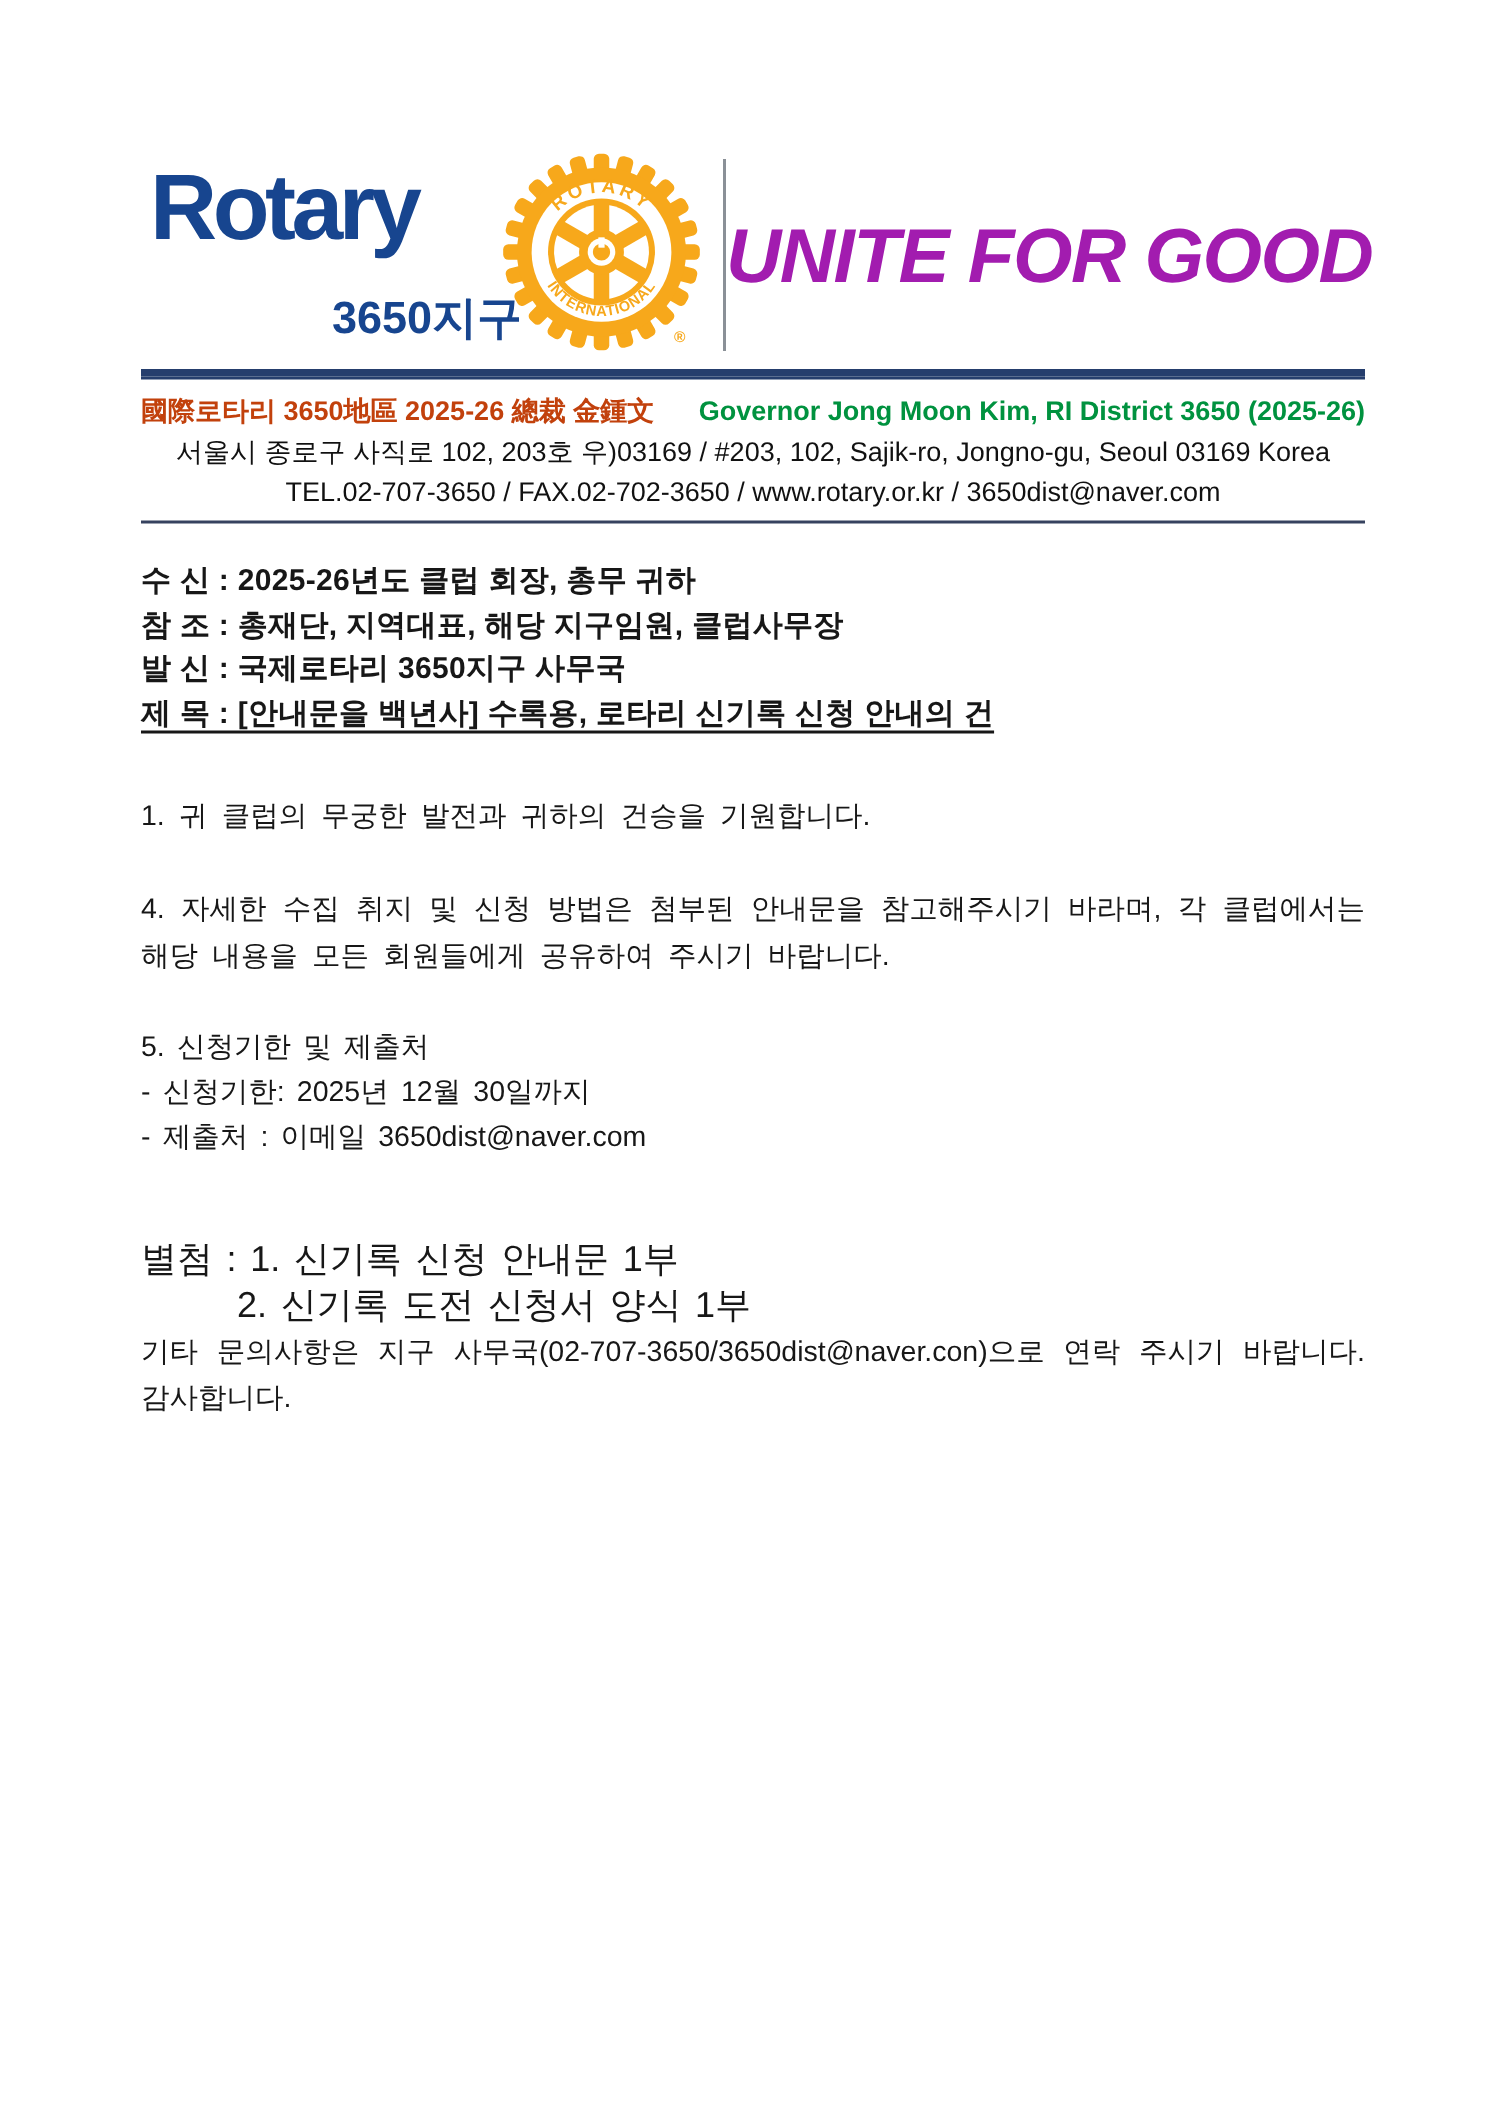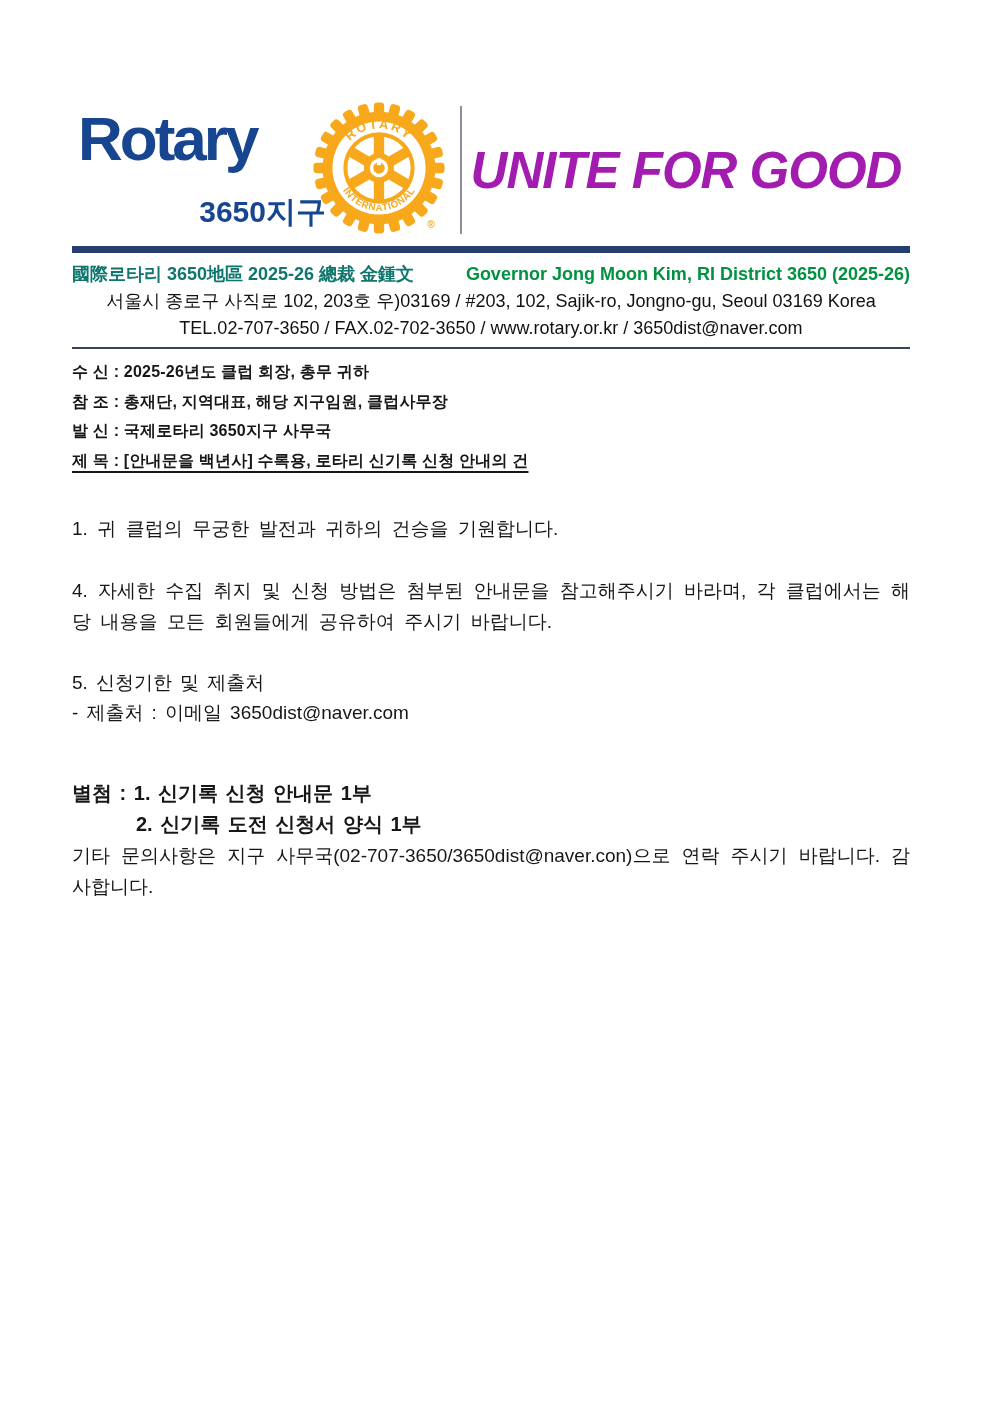--- a/index.html
+++ b/index.html
@@ -2,21 +2,21 @@
 <html><head>
 <meta charset="utf-8">
 <style>
   * { box-sizing: border-box; }
   html, body { margin: 0; padding: 0; background: #ffffff; }
   .page {
     position: relative;
     width: 992px;
     height: 1403px;
     background: #ffffff;
-    padding: 100px 82px 0 72px;
+    padding: 100px 82px 0 94px;
     overflow: hidden;
     font-family: "Liberation Sans", "DejaVu Sans", sans-serif;
     color: #171717;
   }
 
   
   .letterhead { display: flex; align-items: center; height: 140px; }
   .brand { width: 222px; flex: none; }
   .wordmark {
     font-size: 62px; font-weight: bold; color: #17458f;
@@ -38,42 +38,42 @@
   
   .rule-double { margin-top: 6px; height: 2px; border-top: 5px solid #253e6d; border-bottom: 2px solid #253e6d; }
   .rule-thin { margin-top: 5px; border-top: 2px solid #36425f; }
 
   
   .contact { margin-top: 8px; }
   .contact-line1 {
     display: flex; justify-content: space-between; align-items: baseline;
     font-weight: bold; font-size: 18px; line-height: 27px; white-space: nowrap;
   }
-  .contact-line1 .ko { color: #0f766e; }
+  .contact-line1 .ko { color: #c2410c; }
   .contact-line1 .en { color: #00923f; }
   .contact-line2, .contact-line3 {
     text-align: center; font-size: 18px; line-height: 27px; color: #111111;
   }
 
   
   .date { margin-top: 14px; text-align: right; font-size: 19px; line-height: 26px; }
-  .meta { margin-top: 8px; font-weight: bold; font-size: 16px; }
+  .meta { margin-top: 24px; font-weight: bold; font-size: 20px; }
   .meta > div { line-height: 29.5px; letter-spacing: 0.2px; }
   .subject { text-decoration: underline; text-decoration-thickness: 2px; text-underline-offset: 5px; }
 
   .letter p {
     font-size: 19px; line-height: 31px; margin: 0 0 31px;
     text-align: justify; word-spacing: 0.22em;
   }
   .letter p.first { margin-top: 38px; }
 
   .deadline { font-size: 19px; }
   .deadline > div { line-height: 30px; word-spacing: 0.15em; }
 
-  .attachments { margin-top: 50px; font-weight: bold; font-size: 20px; }
+  .attachments { margin-top: 50px; font-weight: normal; font-size: 24px; }
   .attachments > div { line-height: 31px; word-spacing: 0.1em; }
   .attachments .att2 { padding-left: 64px; }
 
   .closing { margin-top: 74px; }
 
   
   .wheel-arc-text { font-family: "Liberation Sans", sans-serif; font-weight: bold; fill: #f7a81b; }
 </style>
 </head>
 <body>
@@ -171,20 +171,21 @@
       <div>참 조 : 총재단, 지역대표, 해당 지구임원, 클럽사무장</div>
       <div>발 신 : 국제로타리 3650지구 사무국</div>
       <div class="subject">제 목 : [안내문을 백년사] 수록용, 로타리 신기록 신청 안내의 건</div>
     </div>
 
     <p class="first">1. 귀 클럽의 무궁한 발전과 귀하의 건승을 기원합니다.</p>
     <p>4. 자세한 수집 취지 및 신청 방법은 첨부된 안내문을 참고해주시기 바라며, 각 클럽에서는 해당 내용을 모든 회원들에게 공유하여 주시기 바랍니다.</p>
 
     <div class="deadline">
       <div>5. 신청기한 및 제출처</div>
+      <div>- 신청기한: 2025년 12월 30일까지</div>
       <div>- 제출처 : 이메일 3650dist@naver.com</div>
     </div>
 
     <div class="attachments">
       <div>별첨 : 1. 신기록 신청 안내문 1부</div>
       <div class="att2">2. 신기록 도전 신청서 양식 1부</div>
     </div>
 
     <p class="closing">기타 문의사항은 지구 사무국(02-707-3650/3650dist@naver.con)으로 연락 주시기 바랍니다. 감사합니다.</p>
   </main>

